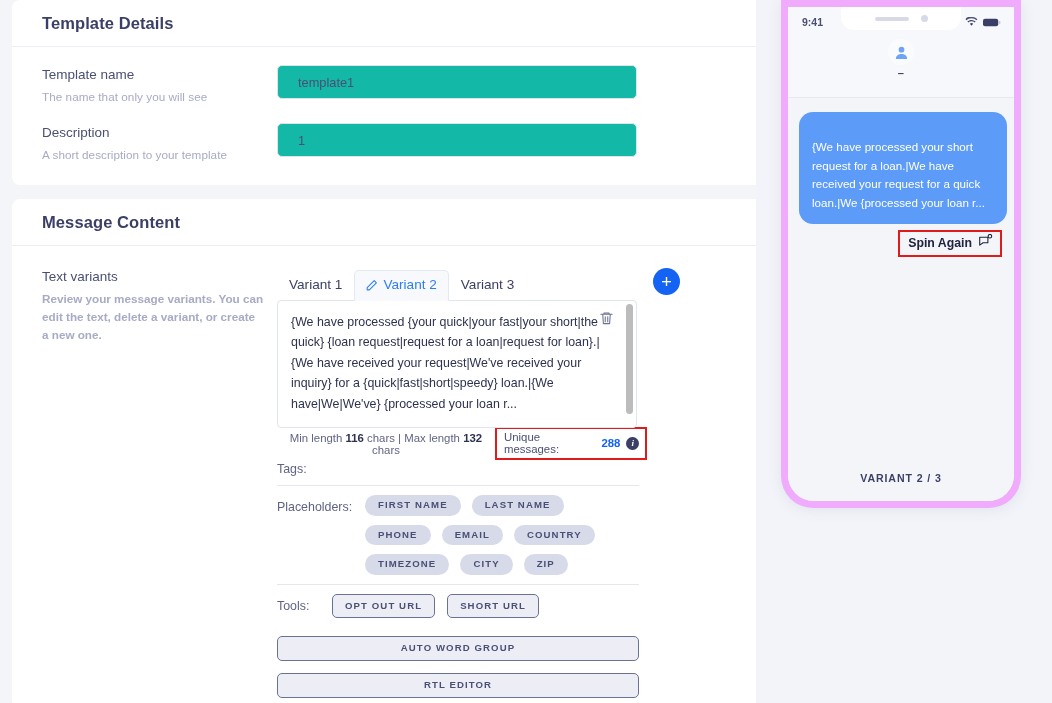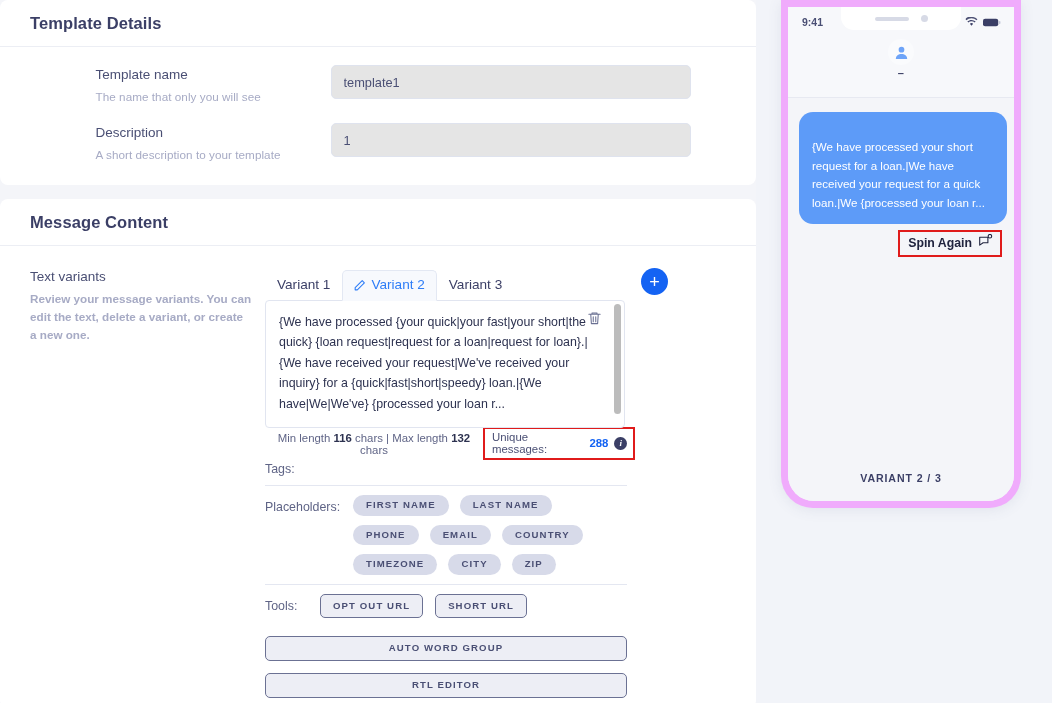--- a/index.html
+++ b/index.html
@@ -22,20 +22,21 @@
     background: #f4f5f9;
     position: relative;
     overflow: hidden;
   }
 
   .card {
     background: #ffffff;
     border-radius: 8px;
     width: 756px;
     position: relative;
+    margin-left: 12px;
   }
 
   .card-header {
     padding: 0 0 0 30px;
     height: 47px;
     display: flex;
     align-items: center;
     border-bottom: 1px solid #eceef4;
   }
   .card-title {
@@ -45,46 +46,45 @@
     letter-spacing: .1px;
   }
 
   
   .card-body { padding: 18px 0 22px 0; }
   .form-row {
     display: flex;
     align-items: flex-start;
     padding: 0 0 0 30px;
     margin-bottom: 18px;
-    justify-content: center;
   }
   .form-row:last-child { margin-bottom: 0; }
   .form-label-col { width: 235px; padding-top: 2px; }
   .form-label {
     font-size: 13.5px;
     color: #4a4f74;
     display: block;
     margin-bottom: 5px;
   }
   .form-hint {
     font-size: 11.7px;
     color: #a7abc5;
     font-weight: normal;
     letter-spacing: .05px;
   }
   .text-input {
     width: 360px;
     height: 34px;
     border: 1px solid #dfe3ee;
     border-radius: 5px;
-    background: #e5e5e5;
+    background: #14b8a6;
     font-family: "Liberation Sans", sans-serif;
     font-size: 12.8px;
     color: #4a4f74;
-    padding: 0 12px;
+    padding: 0 20px;
     outline: none;
   }
   .text-input::placeholder { color: #b9bdd2; }
 
   .card-gap { height: 14px; }
 
   
   .mc-body { padding: 20px 0 10px 0; }
   .variants-row { display: flex; padding-left: 30px; }
   .variants-desc-col { width: 235px; padding-top: 3px; }

